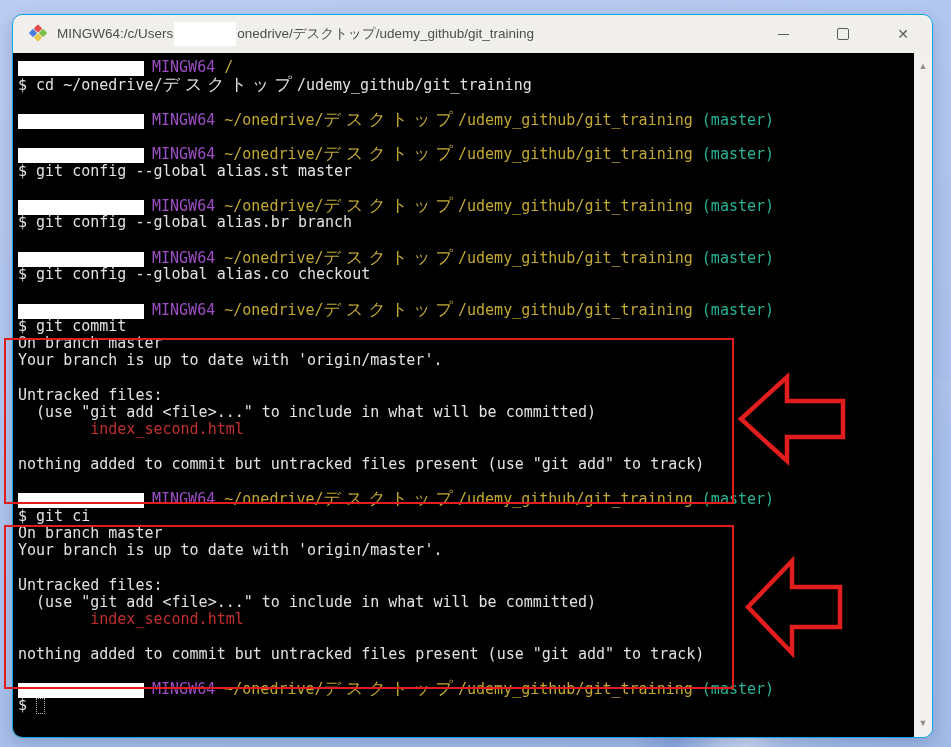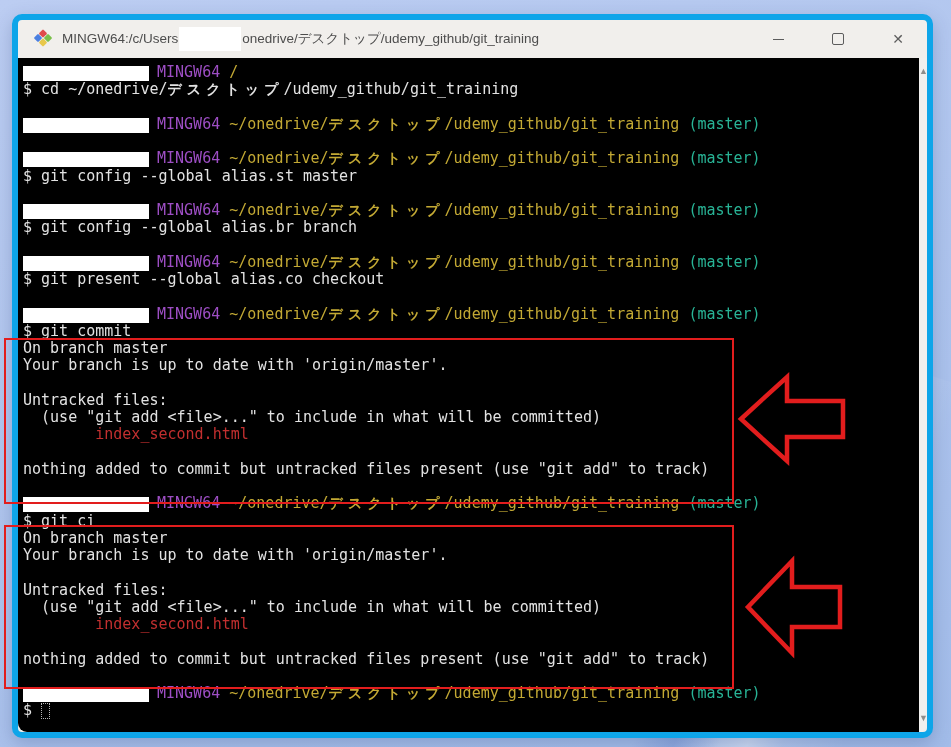--- a/index.html
+++ b/index.html
@@ -15,21 +15,21 @@
     background:linear-gradient(90deg,transparent 30%,rgba(255,255,255,.45) 48%,rgba(255,255,255,.15) 56%,transparent 70%);
   }
   .streak-b{
     right:120px;bottom:-80px;width:260px;height:300px;transform:rotate(22deg);
     background:linear-gradient(90deg,transparent 35%,rgba(120,150,215,.5) 50%,transparent 66%);
   }
 
   
   .window{
     position:absolute;left:12px;top:14px;width:921px;height:724px;
-    background:var(--titlebar-bg);border:6px solid #0ea5e9;border-radius:10px;
+    background:var(--titlebar-bg);border:1px solid #0ea5e9;border-radius:10px;
     box-sizing:border-box;box-shadow:0 6px 18px rgba(40,60,110,.25);
   }
   .titlebar{
     position:relative;height:38px;display:flex;align-items:center;
     padding-left:15px;border-top-left-radius:10px;border-top-right-radius:10px;
   }
   .app-icon{width:20px;height:20px;margin-right:9px;flex:0 0 auto;}
   .title-text{font-size:13.5px;color:var(--titlebar-text);white-space:nowrap;}
   .title-redact{display:inline-block;width:62px;height:24px;background:var(--redaction);vertical-align:middle;margin:0 1px;}
   .win-controls{position:absolute;right:8px;top:0;height:38px;display:flex;align-items:center;}
@@ -46,21 +46,21 @@
     padding:6px 0 12px 5px;box-sizing:border-box;
     font-family:"DejaVu Sans Mono","Liberation Mono",monospace;
     font-size:15px;color:var(--terminal-text);
   }
   .tline{height:17.25px;line-height:17.25px;white-space:pre;}
   .t-txt{color:var(--terminal-text);}
   .t-host{color:var(--prompt-host);}
   .t-path{color:var(--prompt-path);}
   .t-branch{color:var(--prompt-branch);}
   .t-file{color:var(--untracked-file);margin-top:28px;}
-  .t-jp{letter-spacing:5px;font-size:14px;font-weight:bold;}
+  .t-jp{letter-spacing:5px;font-size:17px;}
   .t-redact{display:inline-block;width:126px;height:15px;background:var(--redaction);margin-right:8px;vertical-align:text-bottom;}
   .cursor{display:inline-block;width:7px;height:14px;border:1px dotted #b8b8b8;vertical-align:text-bottom;}
 
   .scrollbar{
     flex:1;position:relative;background:var(--scrollbar-track);
     border-bottom-right-radius:9px;
   }
   .sb-arrow{position:absolute;left:0;width:100%;text-align:center;color:#8f8d8b;font-size:9px;line-height:9px;cursor:default;background:transparent;border:none;padding:0;}
   .sb-up{top:9px;}
   .sb-down{bottom:9px;}
@@ -108,21 +108,21 @@
         <div class="tline"></div>
         <div class="tline"><span class="t-redact"></span><span class="t-host">MINGW64</span><span class="t-txt"> </span><span class="t-path">~/onedrive/</span><span class="t-path t-jp">デスクトップ</span><span class="t-path">/udemy_github/git_training</span><span class="t-txt"> </span><span class="t-branch">(master)</span></div>
         <div class="tline"></div>
         <div class="tline"><span class="t-redact"></span><span class="t-host">MINGW64</span><span class="t-txt"> </span><span class="t-path">~/onedrive/</span><span class="t-path t-jp">デスクトップ</span><span class="t-path">/udemy_github/git_training</span><span class="t-txt"> </span><span class="t-branch">(master)</span></div>
         <div class="tline"><span class="t-txt">$ git config --global alias.st master</span></div>
         <div class="tline"></div>
         <div class="tline"><span class="t-redact"></span><span class="t-host">MINGW64</span><span class="t-txt"> </span><span class="t-path">~/onedrive/</span><span class="t-path t-jp">デスクトップ</span><span class="t-path">/udemy_github/git_training</span><span class="t-txt"> </span><span class="t-branch">(master)</span></div>
         <div class="tline"><span class="t-txt">$ git config --global alias.br branch</span></div>
         <div class="tline"></div>
         <div class="tline"><span class="t-redact"></span><span class="t-host">MINGW64</span><span class="t-txt"> </span><span class="t-path">~/onedrive/</span><span class="t-path t-jp">デスクトップ</span><span class="t-path">/udemy_github/git_training</span><span class="t-txt"> </span><span class="t-branch">(master)</span></div>
-        <div class="tline"><span class="t-txt">$ git present --global alias.co checkout</span></div>
+        <div class="tline"><span class="t-txt">$ git config --global alias.co checkout</span></div>
         <div class="tline"></div>
         <div class="tline"><span class="t-redact"></span><span class="t-host">MINGW64</span><span class="t-txt"> </span><span class="t-path">~/onedrive/</span><span class="t-path t-jp">デスクトップ</span><span class="t-path">/udemy_github/git_training</span><span class="t-txt"> </span><span class="t-branch">(master)</span></div>
         <div class="tline"><span class="t-txt">$ git commit</span></div>
         <div class="tline"><span class="t-txt">On branch master</span></div>
         <div class="tline"><span class="t-txt">Your branch is up to date with 'origin/master'.</span></div>
         <div class="tline"></div>
         <div class="tline"><span class="t-txt">Untracked files:</span></div>
         <div class="tline"><span class="t-txt">  (use "git add &lt;file&gt;..." to include in what will be committed)</span></div>
         <div class="tline"><span class="t-txt">        </span><span class="t-file">index_second.html</span></div>
         <div class="tline"></div>

